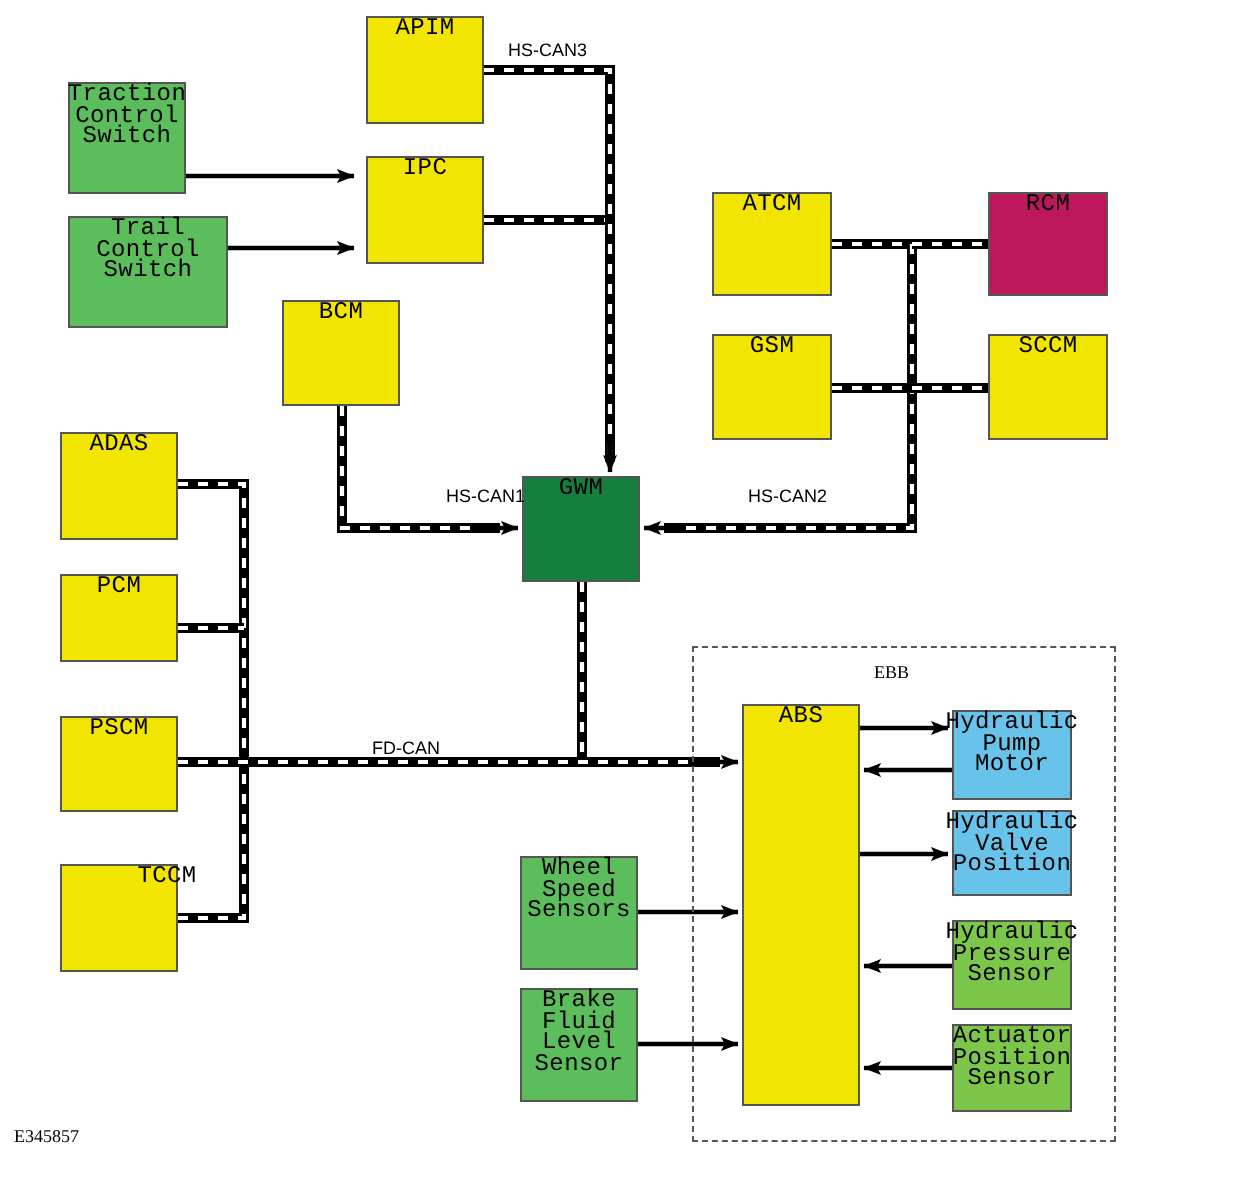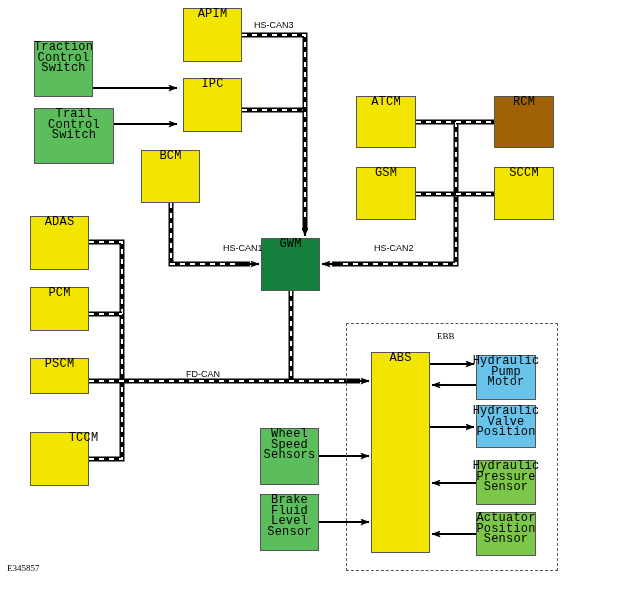--- a/index.html
+++ b/index.html
@@ -215,30 +215,30 @@
       </div>
       <div class="node module" style="left: 261px; top: 238px; width: 59px; height: 53px; background: #15803d;">
         <span class="node-label-line">GWM</span>
       </div>
       <div class="node module" style="left: 30px; top: 216px; width: 59px; height: 54px; background: rgb(242, 229, 0);">
         <span class="node-label-line">ADAS</span>
       </div>
       <div class="node module" style="left: 30px; top: 287px; width: 59px; height: 44px; background: rgb(242, 229, 0);">
         <span class="node-label-line">PCM</span>
       </div>
-      <div class="node module" style="left: 30px; top: 358px; width: 59px; height: 36px; background: rgb(242, 229, 0);">
+      <div class="node module" style="left: 30px; top: 358px; width: 59px; height: 48px; background: rgb(242, 229, 0);">
         <span class="node-label-line">PSCM</span>
       </div>
       <div class="node module" style="left: 30px; top: 432px; width: 59px; height: 54px; background: rgb(242, 229, 0); padding-left: 48px;">
         <span class="node-label-line">TCCM</span>
       </div>
       <div class="node module" style="left: 356px; top: 96px; width: 60px; height: 52px; background: rgb(242, 229, 0);">
         <span class="node-label-line">ATCM</span>
       </div>
-      <div class="node module" style="left: 494px; top: 96px; width: 60px; height: 52px; background: #a16207;">
+      <div class="node module" style="left: 494px; top: 96px; width: 60px; height: 52px; background: #be185d;">
         <span class="node-label-line">RCM</span>
       </div>
       <div class="node module" style="left: 356px; top: 167px; width: 60px; height: 53px; background: rgb(242, 229, 0);">
         <span class="node-label-line">GSM</span>
       </div>
       <div class="node module" style="left: 494px; top: 167px; width: 60px; height: 53px; background: rgb(242, 229, 0);">
         <span class="node-label-line">SCCM</span>
       </div>
       <div class="node module" style="left: 371px; top: 352px; width: 59px; height: 201px; background: rgb(242, 229, 0);">
         <span class="node-label-line">ABS</span>

